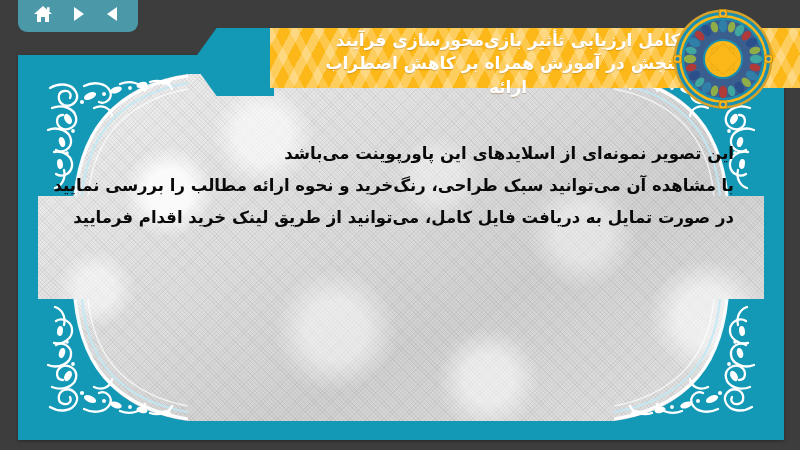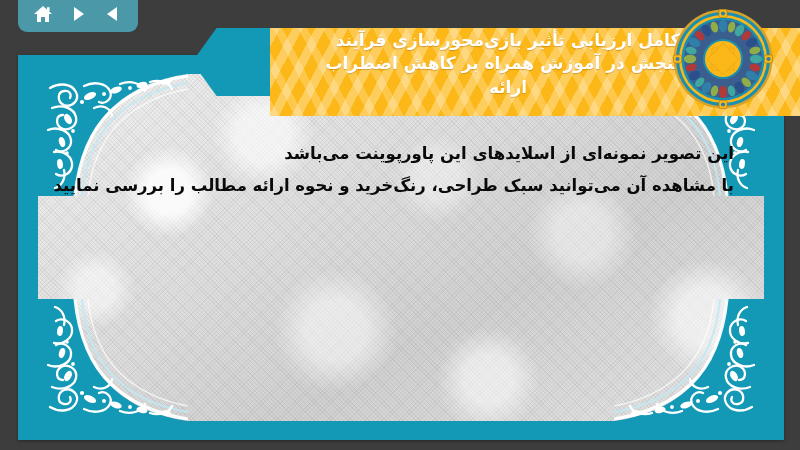--- a/index.html
+++ b/index.html
@@ -109,21 +109,21 @@
     z-index: 5;
   }
   #body-text .bline { white-space: nowrap; }
 
   
   #title-banner {
     position: absolute;
     left: 270px;
     top: 28px;
     width: 530px;
-    height: 88px;
+    height: 60px;
     background-color: #fcb819;
     background-image:
       repeating-linear-gradient(118deg,
         rgba(255,255,255,.30) 0 9px,
         rgba(255,255,255,0)  9px 20px),
       repeating-linear-gradient(62deg,
         rgba(255,255,255,.22) 0 8px,
         rgba(255,255,255,0)  8px 22px),
       linear-gradient(#fcb819, #fcb819);
     z-index: 30;
@@ -339,20 +339,21 @@
             <circle cx="92" cy="14" r="1.9"></circle>
             <circle cx="35" cy="57" r="1.9"></circle>
             <circle cx="29" cy="79" r="1.8"></circle>
           </g>
         </svg>
       </div>
 
       <div id="body-text">
         <div class="bline">این تصویر نمونه‌ای از اسلایدهای این پاورپوینت می‌باشد</div>
         <div class="bline">با مشاهده آن می‌توانید سبک طراحی، رنگ‌خرید و نحوه ارائه مطالب را بررسی نمایید</div>
+        <div class="bline">در صورت تمایل به دریافت فایل کامل، می‌توانید از طریق لینک خرید اقدام فرمایید</div>
       </div>
 
     </div>
   </div>
 
   <div id="title-tab"></div>
 
   <div id="title-banner">
     <div id="title-text">
       <span class="tline">کامل ارزیابی تأثیر بازی‌محورسازی فرآیند</span>

